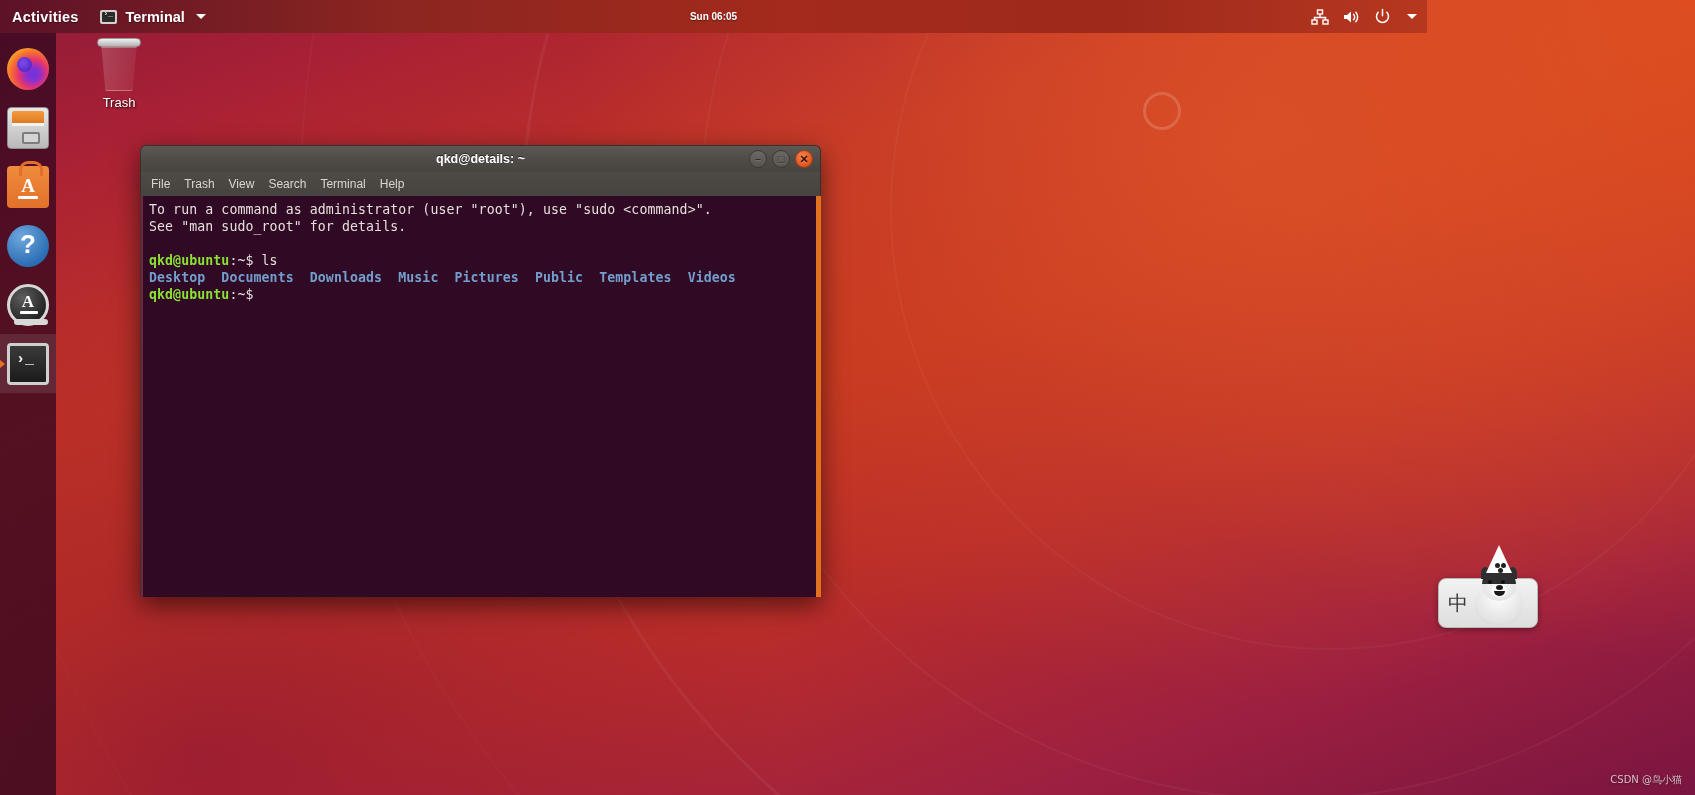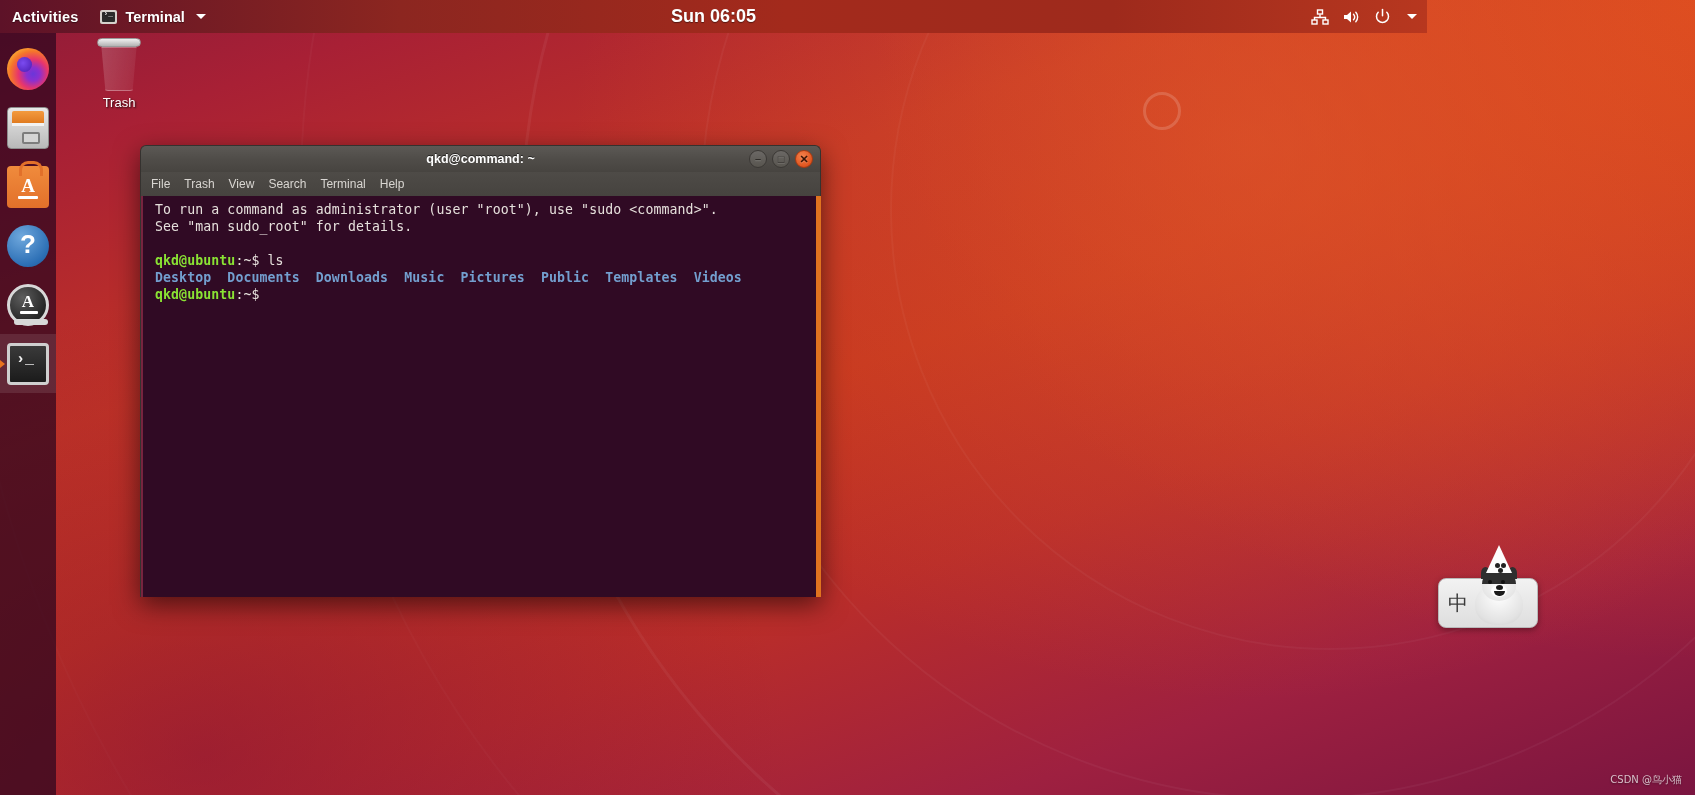--- a/index.html
+++ b/index.html
@@ -41,21 +41,21 @@
   }
   #topbar:before{ content:""; position:absolute; inset:0;
     background:linear-gradient(90deg,#5d1228 0%,#8c2620 28%,#a32a1c 55%,#9e2a1c 78%,#b7371f 100%);
     opacity:1; z-index:-1;}
   .tb-activities{ padding:0 14px 0 12px; font-weight:bold; letter-spacing:.2px; text-shadow:0 1px 1px rgba(0,0,0,.45);}
   .tb-app{ display:flex; align-items:center; gap:8px; padding:0 8px; font-weight:bold; text-shadow:0 1px 1px rgba(0,0,0,.45);}
   .tb-appicon{ width:17px; height:14px; background:#d6d1cc; border-radius:2px; position:relative; display:block;}
   .tb-appicon:before{ content:""; position:absolute; left:2px; top:2px; right:2px; bottom:2px; background:#2b2b2b; border-radius:1px;}
   .tb-appicon:after{ content:"›_"; position:absolute; left:3px; top:-1px; font-size:8px; color:#e8e8e8; font-family:"Liberation Mono",monospace;}
   .caret{ width:0;height:0;border-left:5px solid transparent;border-right:5px solid transparent;border-top:5px solid #ffffff; display:inline-block; margin-left:3px;}
-  .tb-clock{ position:absolute; left:0; right:0; text-align:center; font-weight:bold; font-size:18px; text-shadow:0 1px 1px rgba(0,0,0,.45); pointer-events:none;}
+  .tb-clock{ position:absolute; left:0; right:0; text-align:center; font-weight:bold; font-size:10px; text-shadow:0 1px 1px rgba(0,0,0,.45); pointer-events:none;}
   .tb-right{ margin-left:auto; display:flex; align-items:center; gap:13px; padding-right:10px;}
   .tb-right svg{ display:block; }
 
   
   #dock{
     position:absolute; left:0; top:33px; width:56px; height:762px;
     background:rgba(43,5,30,0.72); z-index:40;
     padding-top:6px;
   }
   .dock-item{ position:relative; width:56px; height:59px; display:flex; align-items:center; justify-content:center;}
@@ -129,21 +129,21 @@
     border-left:1px solid #35322f; border-right:1px solid #35322f;
     display:flex; align-items:center; padding-left:10px; gap:14px;}
   .tw-menu{ color:#d9d6d2; font-size:12px; }
   .tw-body{ height:401px; background:#300a24; position:relative; overflow:hidden;
     border-left:1px solid #35322f; padding:5px 8px 0 0;}
   .tw-left{ position:absolute; left:0; top:0; bottom:0; width:2px; background:#77243f;}
   .tw-scroll{ position:absolute; right:0; top:0; bottom:0; width:5px; background:#3c1230;}
   .tw-thumb{ position:absolute; right:0; top:0; width:5px; height:100%; background:#e0731f;}
   pre.tw-text{
     font-family:"DejaVu Sans Mono","Liberation Mono",monospace;
-    font-size:13.2px; line-height:17px; color:#e6e0dc; margin:0; padding-left:14px;
+    font-size:13.2px; line-height:17px; color:#e6e0dc; margin:0; padding-left:8px;
     white-space:pre; letter-spacing:.1px;
   }
   .c-green{ color:#8ae234; font-weight:bold; }
   .c-blue{ color:#739fcf; font-weight:bold; }
   .c-white{ color:#e6e0dc; }
 
   
   #ime{
     position:absolute; left:1438px; top:578px; width:100px; height:50px; z-index:35;
     border-radius:8px; border:1px solid #b9b9b9;
@@ -259,21 +259,21 @@
 
 <div id="trash">
   <div class="trash-lid"></div>
   <div class="trash-can"></div>
   <div class="trash-label">Trash</div>
 </div>
 
 <div id="termwin">
 
   <div class="tw-titlebar">
-    <span class="tw-title">qkd@command: ~</span>
+    <span class="tw-title">qkd@details: ~</span>
     <div class="tw-btns">
       <span class="wbtn">
           <span>–</span>
         </span>
       <span class="wbtn">
           <span>□</span>
         </span>
       <span class="wbtn close">
           <span>✕</span>
         </span>

